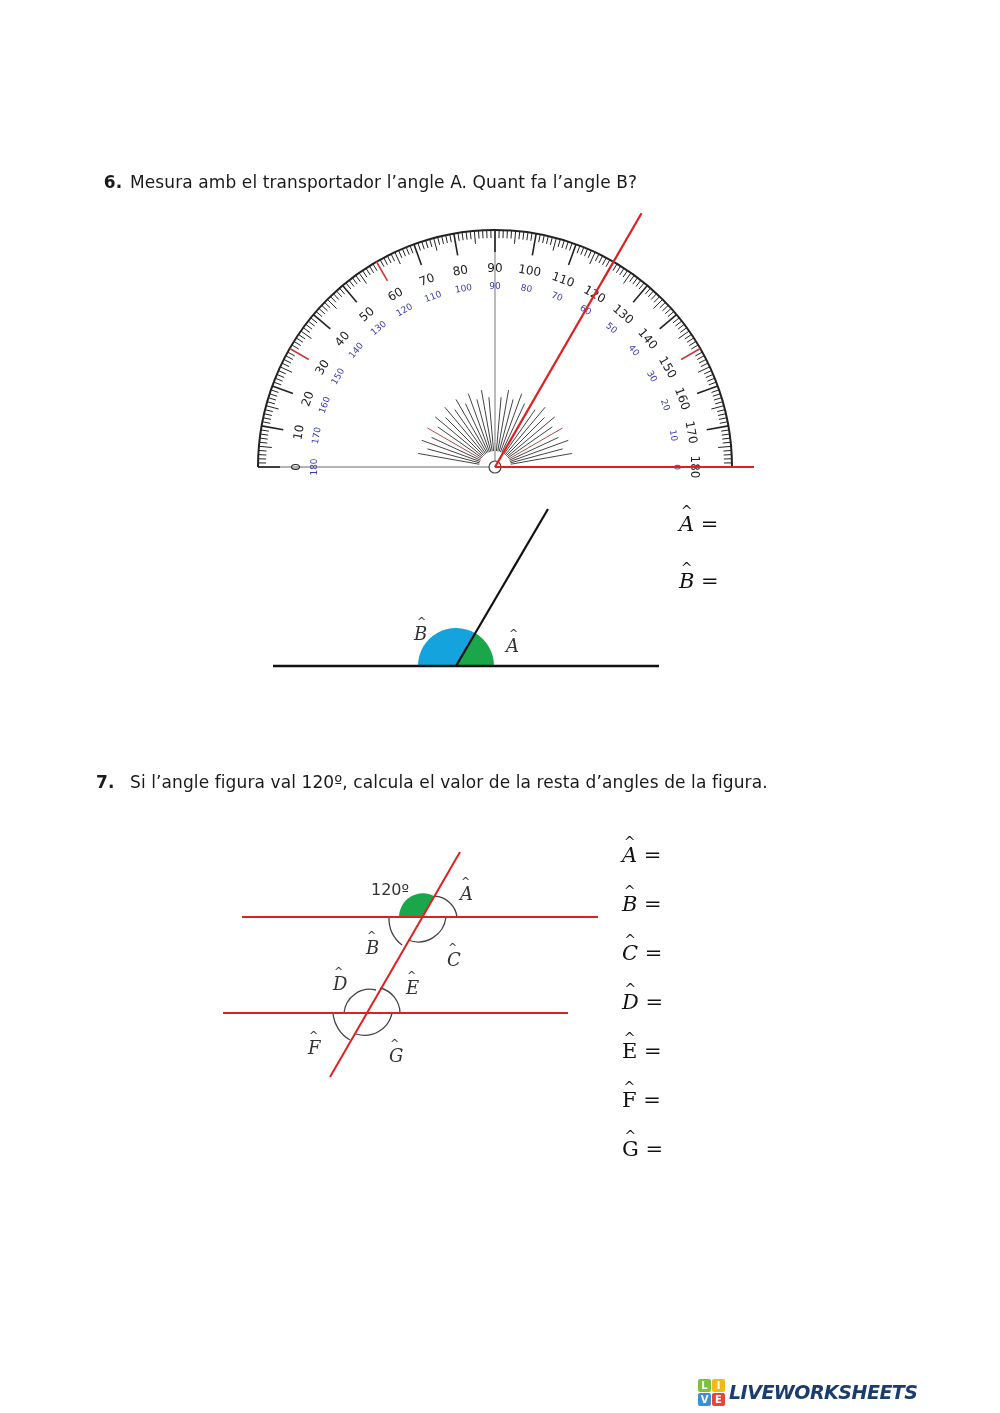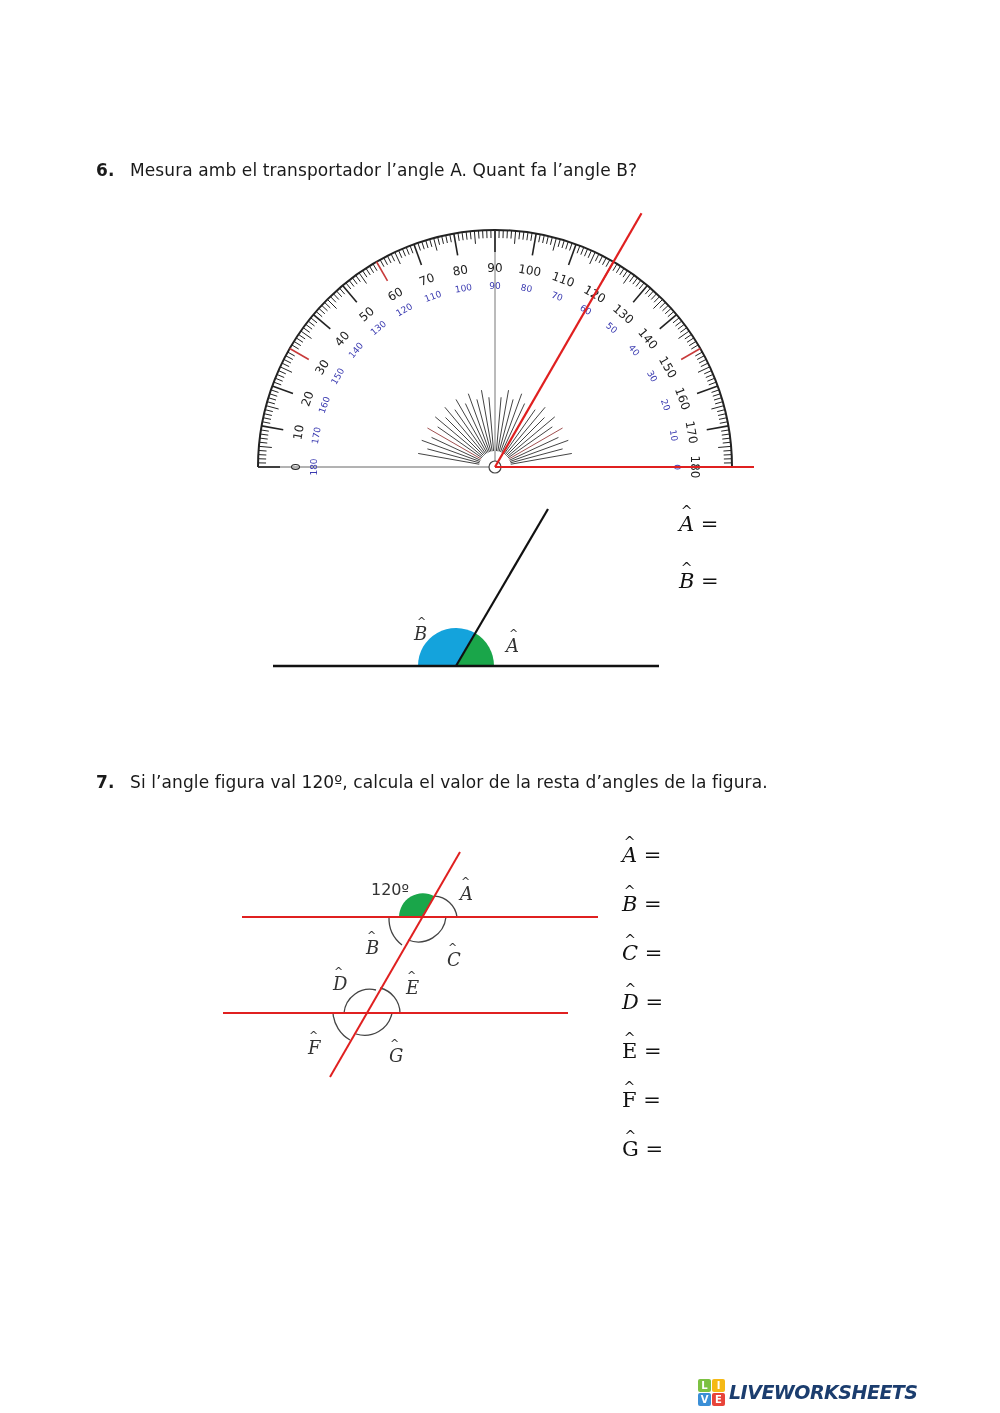--- a/index.html
+++ b/index.html
@@ -1,20 +1,20 @@
 <!DOCTYPE html>
 <html><head>
 <meta charset="utf-8">
 <style>
   html, body { margin: 0; padding: 0; background: #ffffff; }
   body { width: 1000px; height: 1413px; position: relative; overflow: hidden;
          font-family: "DejaVu Sans", "Liberation Sans", sans-serif; color: #1a1a1a; }
   .question { position: absolute; left: 96px; font-size: 17px; letter-spacing: 0.1px; }
   .question .num { font-weight: bold; display: inline-block; width: 34px; }
-  #q6 { top: 160px; }
+  #q6 { top: 172px; text-align: center; }
   #q7 { top: 772px; }
   svg { position: absolute; left: 0; top: 0; }
   .answer { position: absolute; font-family: "DejaVu Serif", "Liberation Serif", serif;
             font-size: 21px; color: #111; }
   .answer .var { font-style: italic; }
   .answer .var.upright { font-style: normal; }
   .answer .hat { position: relative; display: inline-block; }
   .answer .hat::before { content: ""; position: absolute; left: 2px; right: 2px; top: -4px;
             height: 6px; border-top: 1.5px solid #111; border-left: 0; border-right: 0;
             transform: none; }

